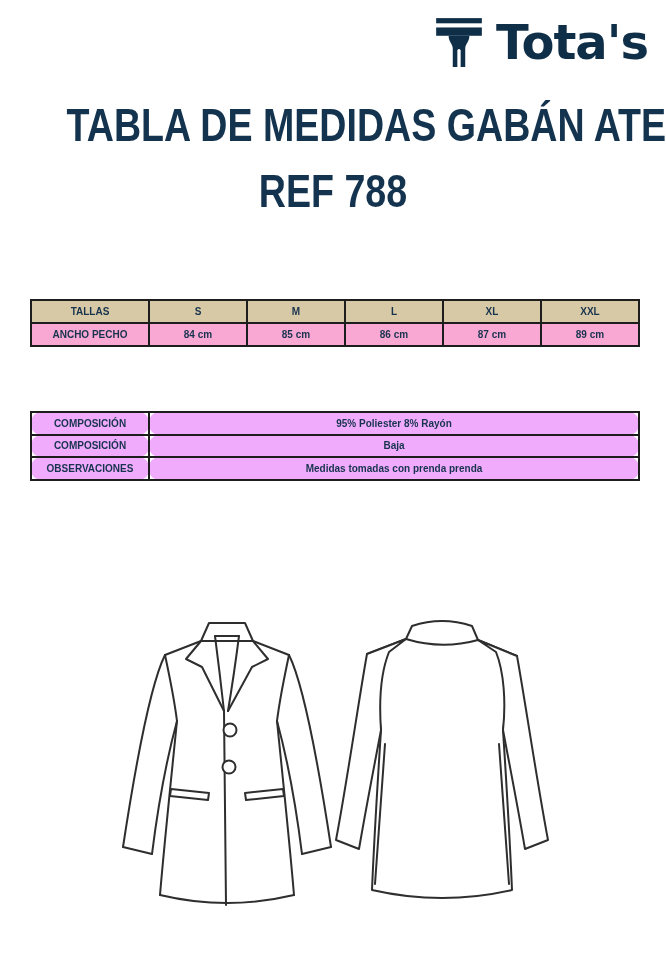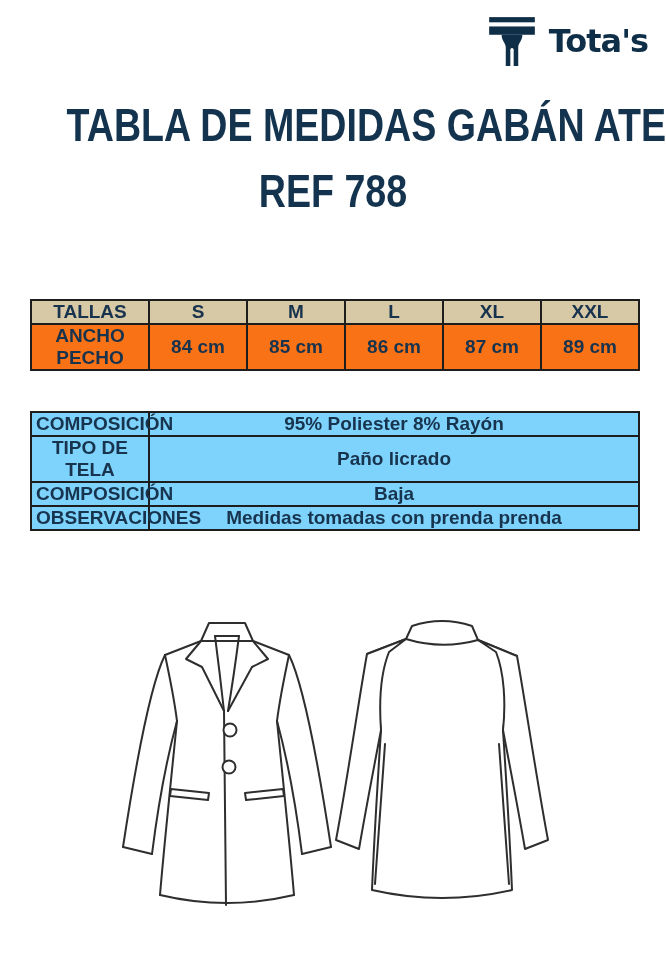--- a/index.html
+++ b/index.html
@@ -7,47 +7,47 @@
   #page {
     position:relative; width:666px; height:961px; background:#ffffff;
     font-family:"Liberation Sans", sans-serif; overflow:hidden;
   }
 
   
   .logo { position:absolute; top:14px; right:18px; display:flex; align-items:center; gap:12px; }
   .logo-icon svg { display:block; }
   .logo-text {
     font-family:"DejaVu Sans", sans-serif;
-    font-weight:bold; font-size:32px; color:#0f2e47; letter-spacing:-1px;
+    font-weight:bold; font-size:48px; color:#0f2e47; letter-spacing:-1px;
   }
 
   
   .title-block { position:absolute; top:92px; left:0; width:666px; text-align:center; color:#14334e; }
   .title-line {
     display:block; font-family:"Liberation Sans", sans-serif;
     font-weight:800; font-size:47px; line-height:66px; letter-spacing:0px;
     transform:scale(0.80,1.0); transform-origin:50% 50%; white-space:nowrap;
   }
 
   
   table { border-collapse:collapse; table-layout:fixed; position:absolute; left:30px; width:608px; }
   td, th {
     border:2px solid #1d1d1d; text-align:center; vertical-align:middle;
-    font-weight:bold; font-size:19px; color:#17334d; padding:0 4px;
+    font-weight:bold; font-size:10px; color:#17334d; padding:0 4px;
     font-family:"Liberation Sans", sans-serif;
   }
   #size-table { top:299px; }
   #size-table tr { height:23px; }
   #size-table th { background:#d8c9a6; }
-  #size-table td { background:#f97316; }
+  #size-table td { background:#f9a8d4; }
   #size-table col.c-label { width:118px; }
   #size-table col.c-size  { width:98px; }
   #details-table { top:411px; }
   #details-table tr { height:22.5px; }
-  #details-table td { background:#7dd3fc; }
+  #details-table td { background:#f0abfc;border-radius:10px; }
   #details-table col.c-label { width:118px; }
   #details-table col.c-value { width:490px; }
 
   
   .sketch { position:absolute; }
   #front-sketch { left:112px; top:585px; }
   #back-sketch  { left:330px; top:582px; }
   .sketch svg path, .sketch svg circle, .sketch svg line {
     stroke:#2e2e2e; stroke-width:2; stroke-linejoin:round; stroke-linecap:round;
   }
@@ -107,24 +107,20 @@
 
   <table id="details-table">
     <colgroup>
         <col class="c-label">
         <col class="c-value">
       </colgroup>
     <tbody>
         <tr>
       <td>COMPOSICIÓN</td>
       <td>95% Poliester 8% Rayón</td>
-    </tr>
-    <tr>
-      <td>TIPO DE TELA</td>
-      <td>Paño licrado</td>
     </tr>
     <tr>
       <td>COMPOSICIÓN</td>
       <td>Baja</td>
     </tr>
     <tr>
       <td>OBSERVACIONES</td>
       <td>Medidas tomadas con prenda prenda</td>
     </tr>
   </tbody>

